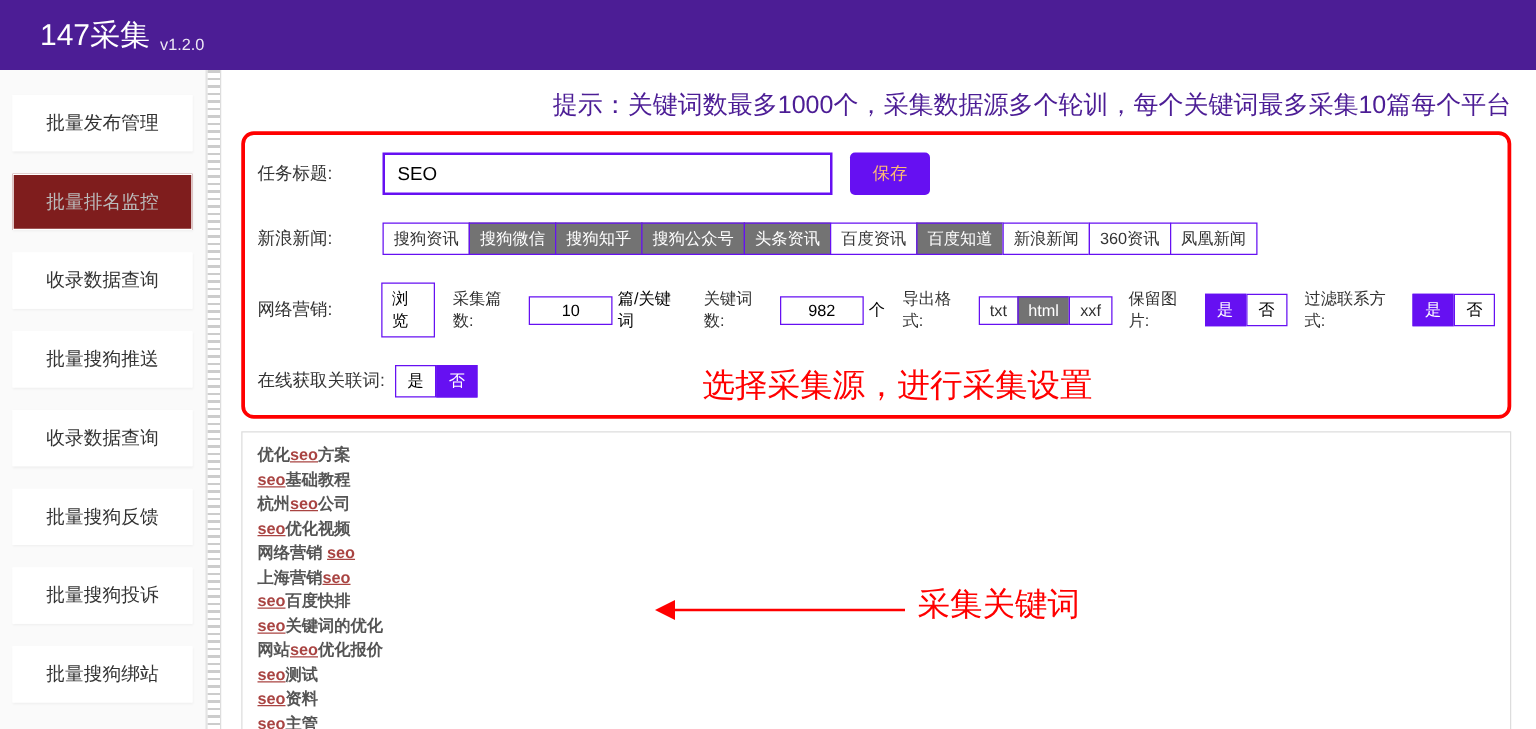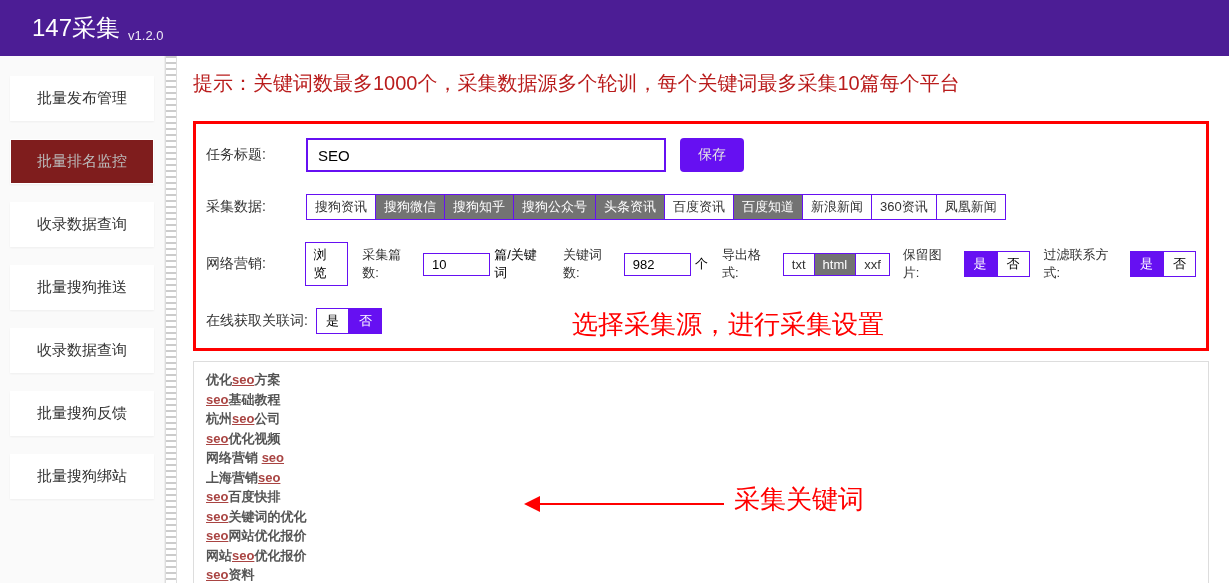--- a/index.html
+++ b/index.html
@@ -7,39 +7,39 @@
 .header { background: #4c1d95; color: #fff; padding: 12px 32px; display: flex; align-items: flex-start; }
 .header .title { font-size: 24px; font-weight: 500; }
 .header .ver { font-size: 13px; margin-left: 8px; opacity: 0.9; margin-top: 16px; }
 .layout { display: flex; }
 .sidebar { width: 165px; background: #fafafa; padding: 20px 10px; border-right: 1px solid #eee; min-height: 540px; }
 .side-btn { display: block; width: 100%; background: #fff; border: 1px solid #fff; padding: 12px 0; margin-bottom: 18px; text-align: center; font-size: 15px; cursor: pointer; color: #333; box-shadow: 0 1px 2px rgba(0,0,0,0.05); }
 .side-btn.active { color: #6610f2; }
 .side-btn.disabled { color: #bbb; background: #7f1d1d; }
 .resizer { width: 12px; min-height: 540px; border-left: 1px solid #ddd; border-right: 1px solid #ddd; background: repeating-linear-gradient(to bottom, #ccc 0 2px, #fff 2px 6px); }
 .main { flex: 1; padding: 14px 20px 14px 16px; }
-.hint { font-size: 20px; color: #b91c1c; margin-bottom: 24px; }
-.config-box { border: 3px solid #ff0000; border-radius: 0; padding: 14px 10px 10px 10px; position: relative; }
+.hint { font-size: 20px; color: #4c1d95; margin-bottom: 8px; text-align: right; }
+.config-box { border: 3px solid #ff0000; border-radius: 10px; padding: 14px 10px 10px 10px; position: relative; }
 .row { display: flex; align-items: center; margin-bottom: 22px; }
 .row:last-child { margin-bottom: 4px; }
 .label { width: 100px; font-size: 14px; color: #333; }
 .txtinput { border: 2px solid #6610f2; height: 34px; padding: 0 10px; font-size: 15px; width: 360px; }
-.btn-save { background: #6610f2; color: #e5e5e5; border: none; padding: 8px 18px; margin-left: 14px; font-size: 14px; border-radius: 4px; cursor: pointer; }
+.btn-save { background: #6610f2; color: #fdba74; border: none; padding: 8px 18px; margin-left: 14px; font-size: 14px; border-radius: 4px; cursor: pointer; }
 .tag-group { display: flex; }
 .tag { border: 1px solid #6610f2; padding: 3px 8px; font-size: 13px; cursor: pointer; margin-right: -1px; background: #fff; color: #333; white-space: nowrap; }
 .tag.sel { background: #737373; color: #fff; }
 .inline-label { font-size: 13px; color: #333; margin-right: 6px; margin-left: 14px; }
 .inline-label:first-child { margin-left: 0; }
 .smallbox { border: 1px solid #6610f2; padding: 3px 8px; font-size: 13px; background: #fff; cursor: pointer; }
-.smallbox.num { width: 68px; text-align: left; display: inline-block; }
+.smallbox.num { width: 68px; text-align: center; display: inline-block; }
 .unit { font-size: 13px; margin-left: 4px; }
 .toggle { display: inline-flex; }
 .toggle span { border: 1px solid #6610f2; padding: 3px 9px; font-size: 13px; cursor: pointer; background: #fff; }
 .toggle span.on { background: #6610f2; color: #fff; }
-.annotation1 { position: absolute; color: #ff0000; font-size: 26px; font-weight: 500; left: 376px; bottom: 6px; }
+.annotation1 { position: absolute; color: #ff0000; font-size: 26px; font-weight: 500; left: 366px; bottom: 6px; }
 .keyword-area { border: 1px solid #ddd; margin-top: 10px; padding: 8px 12px; position: relative; min-height: 260px; }
 .kw { font-size: 13px; color: #555; line-height: 1.5; font-weight: bold; }
 .kw u { color: #a94442; text-decoration-color: #a94442; }
 .annotation2 { position: absolute; color: #ff0000; font-size: 26px; font-weight: 500; left: 540px; top: 120px; }
 .arrow { position: absolute; left: 330px; top: 132px; width: 200px; height: 20px; }
 .arrow-line { position: absolute; top: 9px; left: 10px; width: 190px; height: 2px; background: #ff0000; }
 .arrow-head { position: absolute; left: 0; top: 2px; width: 0; height: 0; border-right: 16px solid #ff0000; border-top: 8px solid transparent; border-bottom: 8px solid transparent; }
 </style>
 </head>
 <body>
@@ -50,37 +50,38 @@
 </div>
 
 <div class="layout">
   <div class="sidebar" id="sidebar">
       <button class="side-btn">批量发布管理</button>
       <button class="side-btn disabled">批量排名监控</button>
       <button class="side-btn">收录数据查询</button>
       <button class="side-btn">批量搜狗推送</button>
       <button class="side-btn">收录数据查询</button>
       <button class="side-btn">批量搜狗反馈</button>
+      <button class="side-btn">批量搜狗投诉</button>
       <button class="side-btn">批量搜狗绑站</button>
     </div>
   <div class="resizer"></div>
   <div class="main">
 
     <div class="hint">提示：关键词数最多1000个，采集数据源多个轮训，每个关键词最多采集10篇每个平台</div>
 
     <div class="config-box">
 
       <div class="row">
         <span class="label">任务标题:</span>
         <input class="txtinput" value="SEO" style="">
         <button class="btn-save">保存</button>
       </div>
 
       <div class="row">
-        <span class="label">采集数据:</span>
+        <span class="label">新浪新闻:</span>
         <div class="tag-group" id="sources">
             <span class="tag">搜狗资讯</span>
             <span class="tag sel">搜狗微信</span>
             <span class="tag sel">搜狗知乎</span>
             <span class="tag sel">搜狗公众号</span>
             <span class="tag sel">头条资讯</span>
             <span class="tag">百度资讯</span>
             <span class="tag sel">百度知道</span>
             <span class="tag">新浪新闻</span>
             <span class="tag">360资讯</span>
@@ -129,24 +130,23 @@
     <div class="keyword-area">
       <div id="kwlist">
           <div class="kw">优化<u>seo</u>方案</div>
           <div class="kw"><u>seo</u>基础教程</div>
           <div class="kw">杭州<u>seo</u>公司</div>
           <div class="kw"><u>seo</u>优化视频</div>
           <div class="kw">网络营销 <u>seo</u></div>
           <div class="kw">上海营销<u>seo</u></div>
           <div class="kw"><u>seo</u>百度快排</div>
           <div class="kw"><u>seo</u>关键词的优化</div>
-          <div class="kw"><u>seo</u>网站优化报价</div>
           <div class="kw">网站<u>seo</u>优化报价</div>
+          <div class="kw"><u>seo</u>测试</div>
           <div class="kw"><u>seo</u>资料</div>
-          <div class="kw"><u>seo</u>测试</div>
           <div class="kw"><u>seo</u>主管</div>
         </div>
       <div class="annotation2">采集关键词</div>
       <div class="arrow">
         <div class="arrow-line"></div>
           <div class="arrow-head"></div>
       </div>
     </div>
 
   </div>

